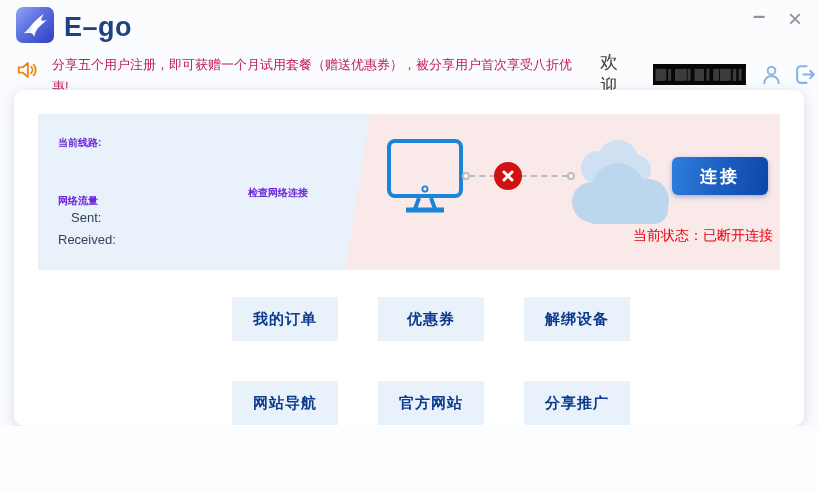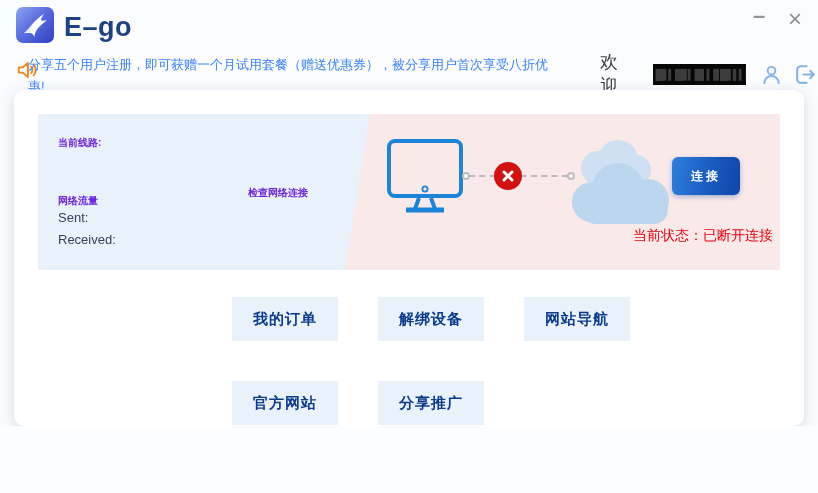--- a/index.html
+++ b/index.html
@@ -15,56 +15,56 @@
     border-radius:7px; background:linear-gradient(135deg,#8fa6f2 0%,#5b6ee0 45%,#2e3fc4 100%);
     display:flex; align-items:center; justify-content:center; }
   .app-title { position:absolute; left:64px; top:12px; font-size:27px; font-weight:600;
     color:#1d4284; letter-spacing:.5px; }
   .win-btn { position:absolute; top:4px; width:30px; height:30px; border:none; background:none;
     color:#8f9296; font-size:22px; line-height:30px; text-align:center; cursor:pointer; }
   .win-min { right:44px; top:1px; font-weight:700; }
   .win-close { right:8px; font-size:24px; }
   
   .speaker { position:absolute; left:16px; top:59px; }
-  .announce { position:absolute; left:28px; top:54px; width:520px; font-size:13px;
-    line-height:22px; color:#3b82f6; }
+  .announce { position:absolute; left:52px; top:54px; width:520px; font-size:13px;
+    line-height:22px; color:#be185d; }
   
   .user-area { position:absolute; left:600px; top:61px; height:26px; display:flex;
     align-items:center; }
   .welcome { font-size:18px; color:#404040; margin-right:14px; }
   .redacted { width:96px; height:21px; background:#070707; color:#3c3c3c; font-size:10px;
     line-height:21px; overflow:hidden; white-space:nowrap; letter-spacing:-1px; padding:0 2px; }
   .user-icons { display:flex; align-items:center; margin-left:14px; gap:10px; }
   .icon-btn { background:none; border:none; cursor:pointer; padding:0; line-height:0; }
   
   .card { position:absolute; left:14px; top:90px; width:790px; height:336px; background:#fff;
     border-radius:10px; box-shadow:0 3px 14px rgba(110,130,165,.28); }
   .status-panel { position:absolute; left:24px; top:24px; width:742px; height:156px;
     background:#f9e9e9; overflow:hidden; }
   .panel-blue { position:absolute; left:0; top:0; width:332px; height:100%;
     background:#e9f1fa; clip-path:polygon(0 0,100% 0,92.5% 100%,0 100%); }
   .lbl { position:absolute; font-size:10px; font-weight:700; color:#6d28d9;text-align:right; }
   .lbl-line   { left:20px;  top:22px; }
   .lbl-traffic{ left:20px;  top:80px; }
   .lbl-check  { left:210px; top:72px; cursor:pointer; }
   .lbl-plain  { position:absolute; left:20px; font-size:13px; font-weight:400; color:#33415e; }
-  .lbl-sent { top:96px; } .lbl-recv { top:118px; }
+  .lbl-sent { top:96px;margin-left:13px; } .lbl-recv { top:118px; }
   
   .monitor { position:absolute; left:348px; top:24px; }
   .link-line { position:absolute; left:424px; top:55px; width:113px; height:14px; }
   .link-line .dash { position:absolute; left:7px; right:7px; top:6px; border-top:2px dashed #bcbcbc; }
   .link-line .dot { position:absolute; top:3px; width:8px; height:8px; border:2px solid #bdbdbd;
     border-radius:50%; background:#fff; }
   .dot-l { left:0; } .dot-r { right:0; }
   .x-badge { position:absolute; left:456px; top:48px; width:28px; height:28px; border-radius:50%;
     background:#d21212; color:#fff; display:flex; align-items:center; justify-content:center; }
   .cloud { position:absolute; left:522px; top:20px; }
-  .connect-btn { position:absolute; left:634px; top:43px; width:68px; height:38px; border:none;
+  .connect-btn { position:absolute; left:634px; top:43px; width:96px; height:38px; border:none;
     border-radius:6px; background:linear-gradient(100deg,#2e7fdd 0%,#1c5ec2 50%,#0d47a8 100%);
-    color:#fff; font-size:12px; font-weight:700; letter-spacing:3px; cursor:pointer;
+    color:#fff; font-size:17px; font-weight:700; letter-spacing:3px; cursor:pointer;
     box-shadow:0 2px 5px rgba(20,70,160,.35); font-family:inherit; }
   .status-text { position:absolute; left:560px; top:113px; width:210px; text-align:center;
     font-size:14px; font-weight:400; color:#e8000d; }
   
   .grid { position:absolute; left:218px; top:207px; display:grid;
     grid-template-columns:repeat(3,106px); column-gap:9px; row-gap:16px;gap:40px; }
   .qbtn { height:44px; background:#e9f2fb; border:none; color:#0c3a8c; font-size:15px;
     font-weight:700; cursor:pointer; font-family:inherit; letter-spacing:1px; }
   
   .footer { position:absolute; left:0; top:426px; width:818px; height:67px; background:#fcfdff; }
@@ -165,20 +165,21 @@
           </g>
         </svg>
       </span>
 
       <button class="connect-btn">连接</button>
       <div class="status-text">当前状态：已断开连接</div>
     </section>
 
     <div class="grid">
       <button class="qbtn">我的订单</button>
+      <button class="qbtn">优惠券</button>
       <button class="qbtn">解绑设备</button>
       <button class="qbtn">网站导航</button>
       <button class="qbtn">官方网站</button>
       <button class="qbtn">分享推广</button>
     </div>
   </main>
 
   <footer class="footer">
     
     

